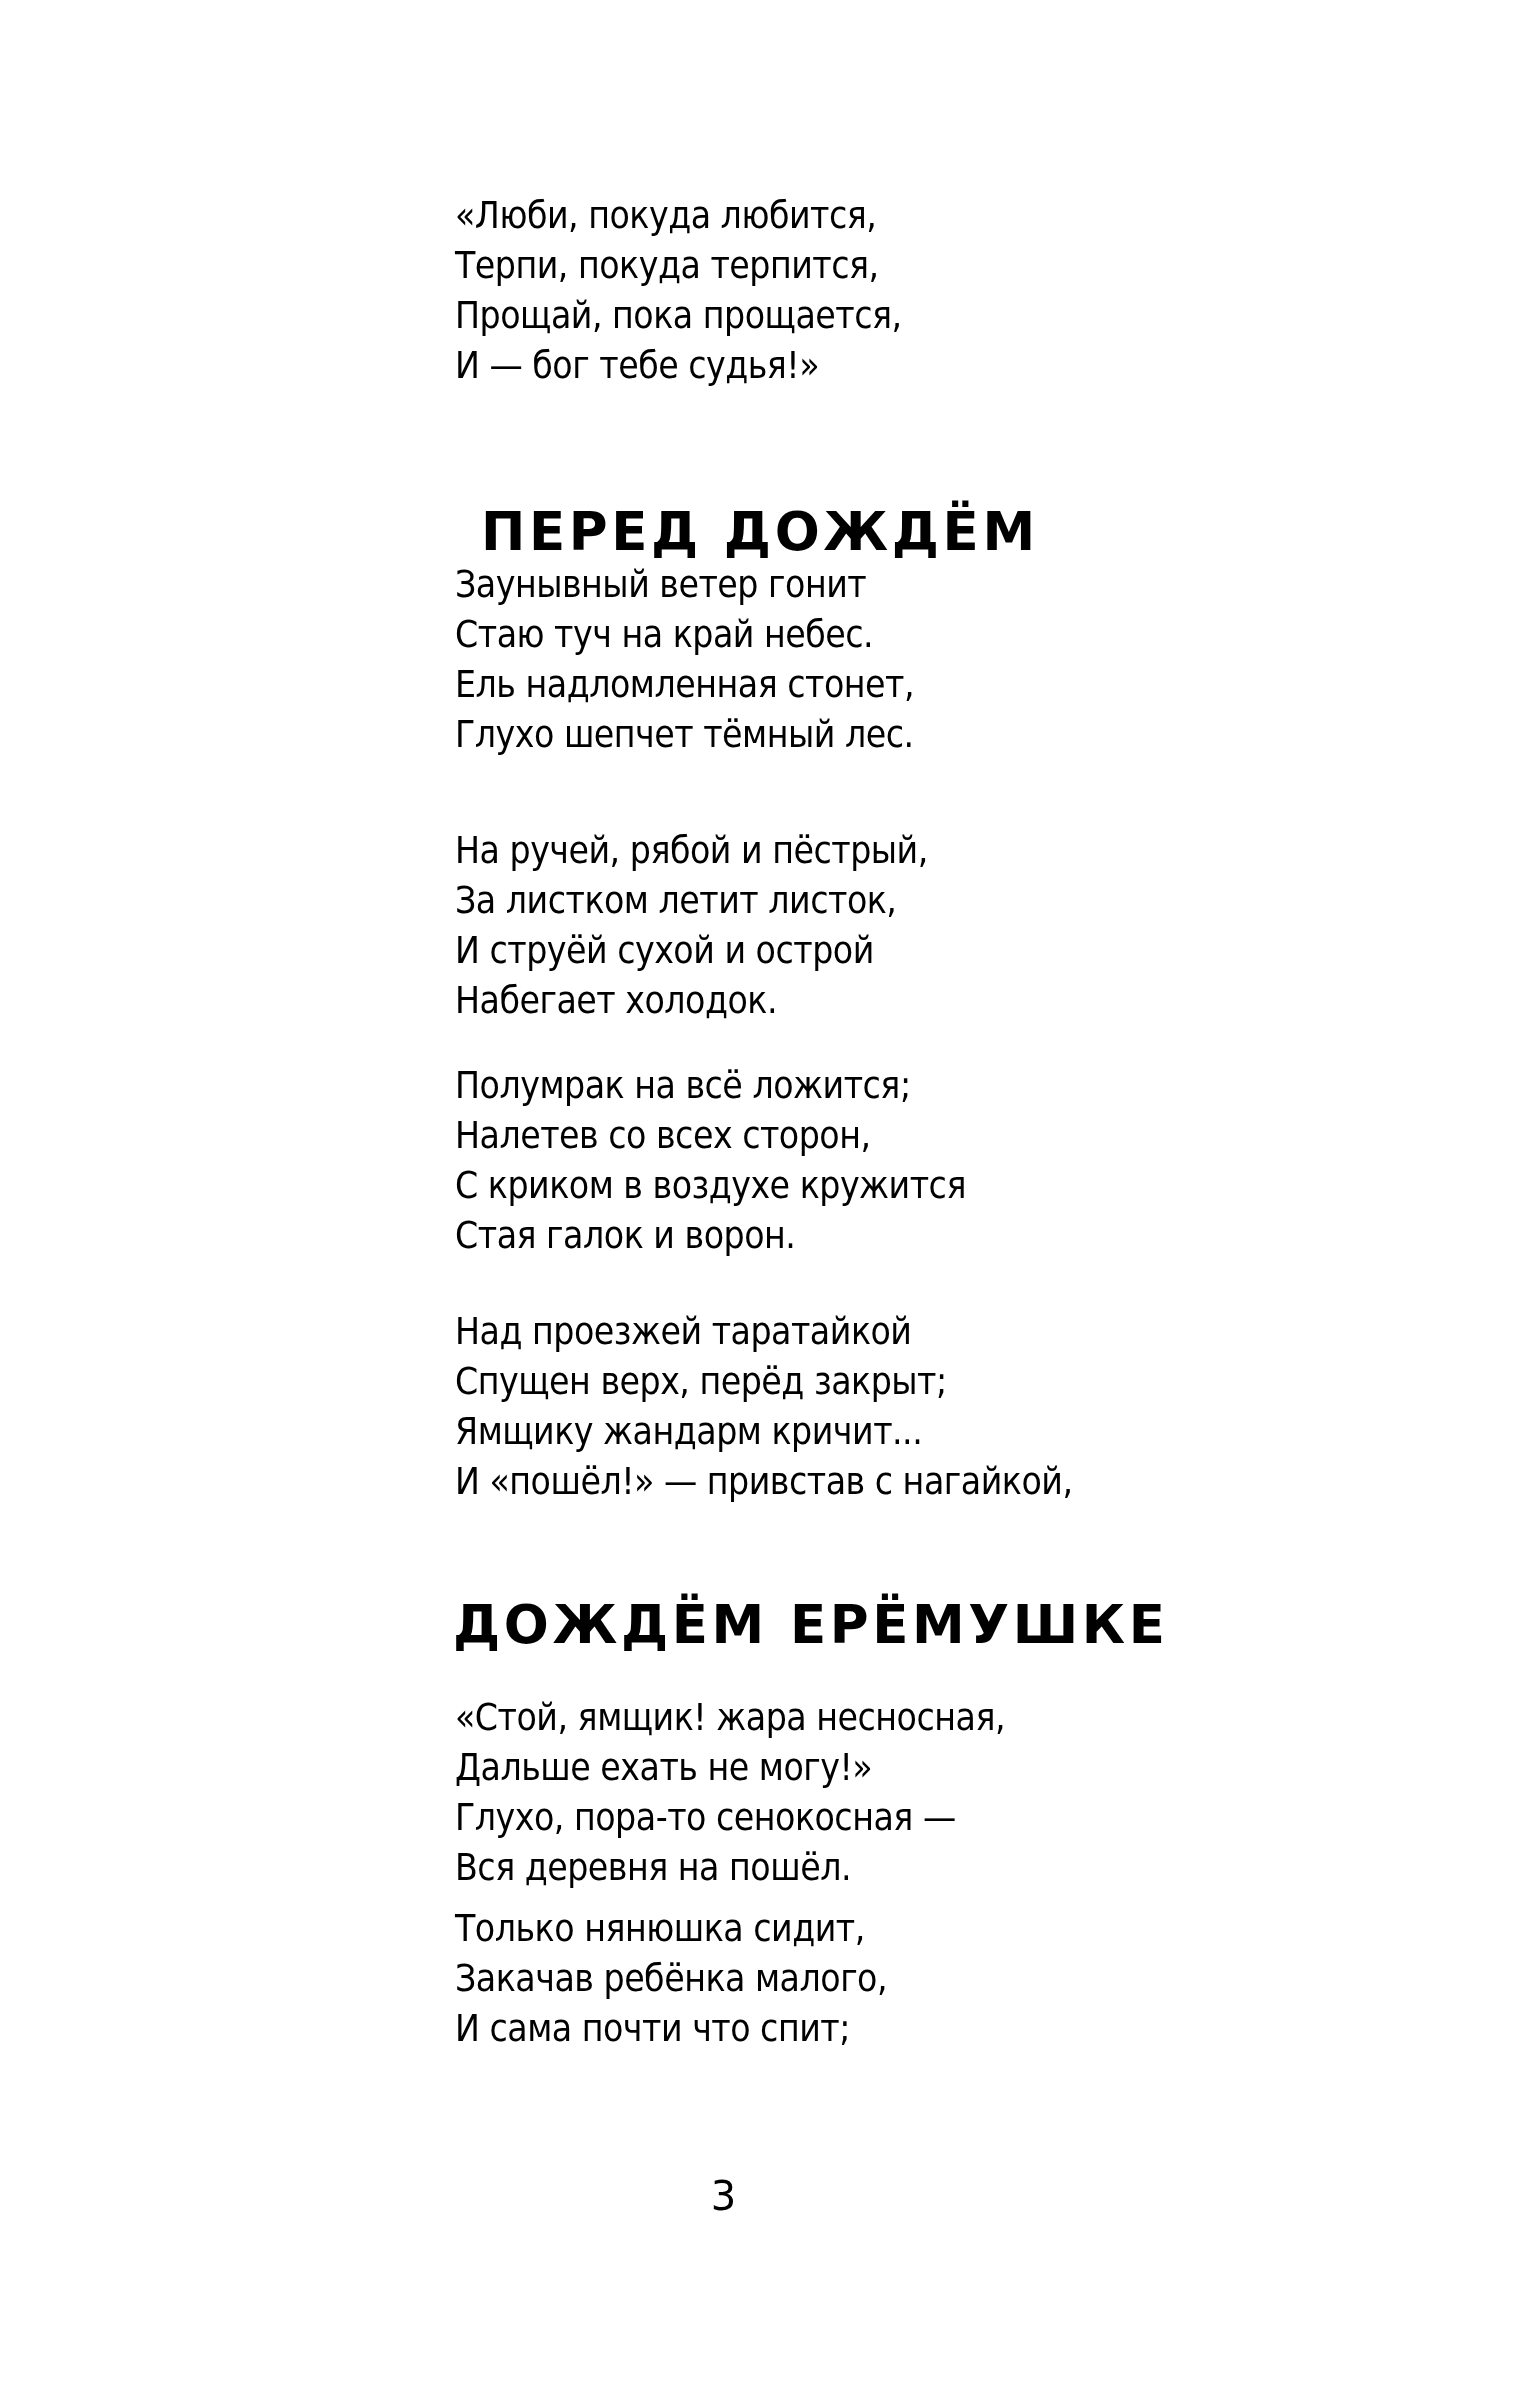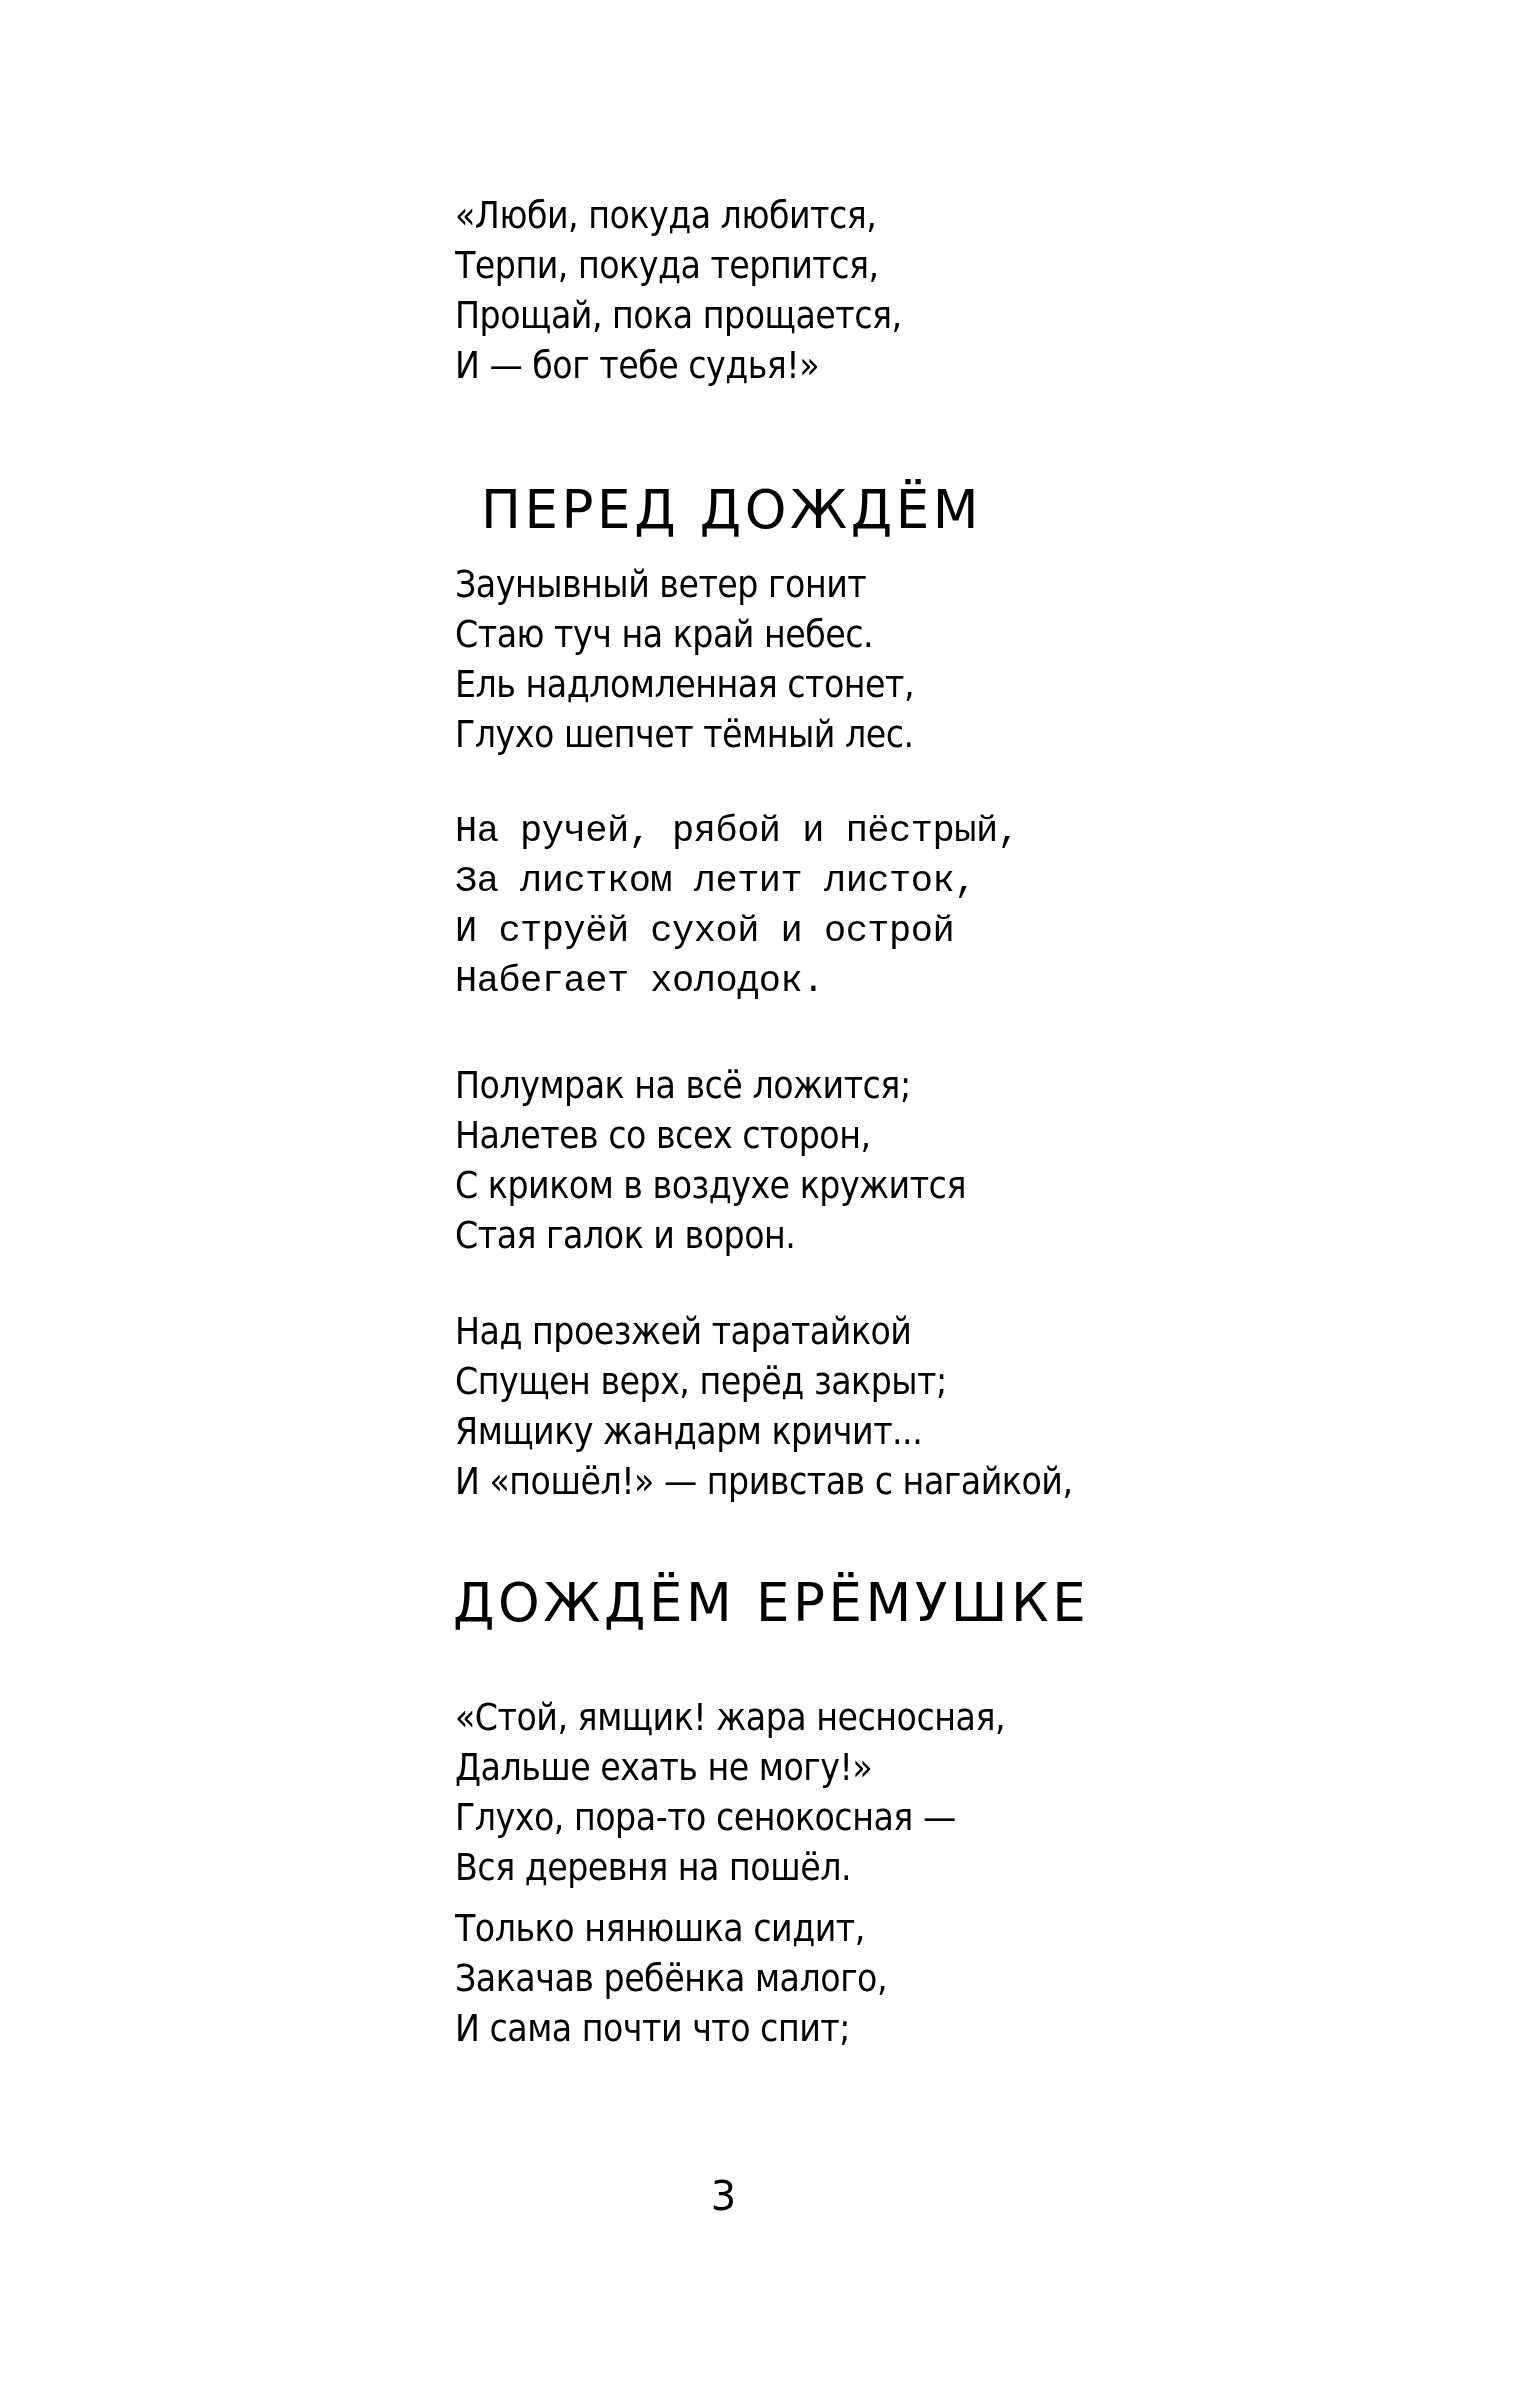--- a/index.html
+++ b/index.html
@@ -8,22 +8,22 @@
     font-family: "DejaVu Sans", "Liberation Sans", sans-serif;
     color: #000000;
   }
   .page { position: absolute; left: 0; top: 0; width: 1539px; height: 2048px; }
   .block { position: absolute; left: 455px; }
   .line {
     font-size: 37px; line-height: 50px; white-space: nowrap;
     letter-spacing: -0.5px; font-stretch: condensed;
   }
   .title {
-    position: absolute; font-weight: normal; font-size: 53px; line-height: 64px;
-    letter-spacing: 3.6px; white-space: nowrap;
+    position: absolute; font-weight: bold; font-size: 53px; line-height: 64px;
+    letter-spacing: 3.6px; white-space: nowrap; margin-top: 22px;
   }
   .pagenum {
     position: absolute; left: 0; width: 1447px; text-align: center;
     font-size: 40px; line-height: 46px;
   }
 </style>
 </head>
 <body>
 
 <div class="page">
@@ -37,21 +37,21 @@
 
   <div class="title" style="left:481px; top:478px;">ПЕРЕД ДОЖДЁМ</div>
 
   <div class="block" style="top:560px;">
     <div class="line">Заунывный ветер гонит</div>
     <div class="line">Стаю туч на край небес.</div>
     <div class="line">Ель надломленная стонет,</div>
     <div class="line">Глухо шепчет тёмный лес.</div>
   </div>
 
-  <div class="block" style="top:806px;font-family:Liberation Mono, monospace;">
+  <div class="block" style="top:826px;">
     <div class="line">На ручей, рябой и пёстрый,</div>
     <div class="line">За листком летит листок,</div>
     <div class="line">И струёй сухой и острой</div>
     <div class="line">Набегает холодок.</div>
   </div>
 
   <div class="block" style="top:1061px;">
     <div class="line">Полумрак на всё ложится;</div>
     <div class="line">Налетев со всех сторон,</div>
     <div class="line">С криком в воздухе кружится</div>

